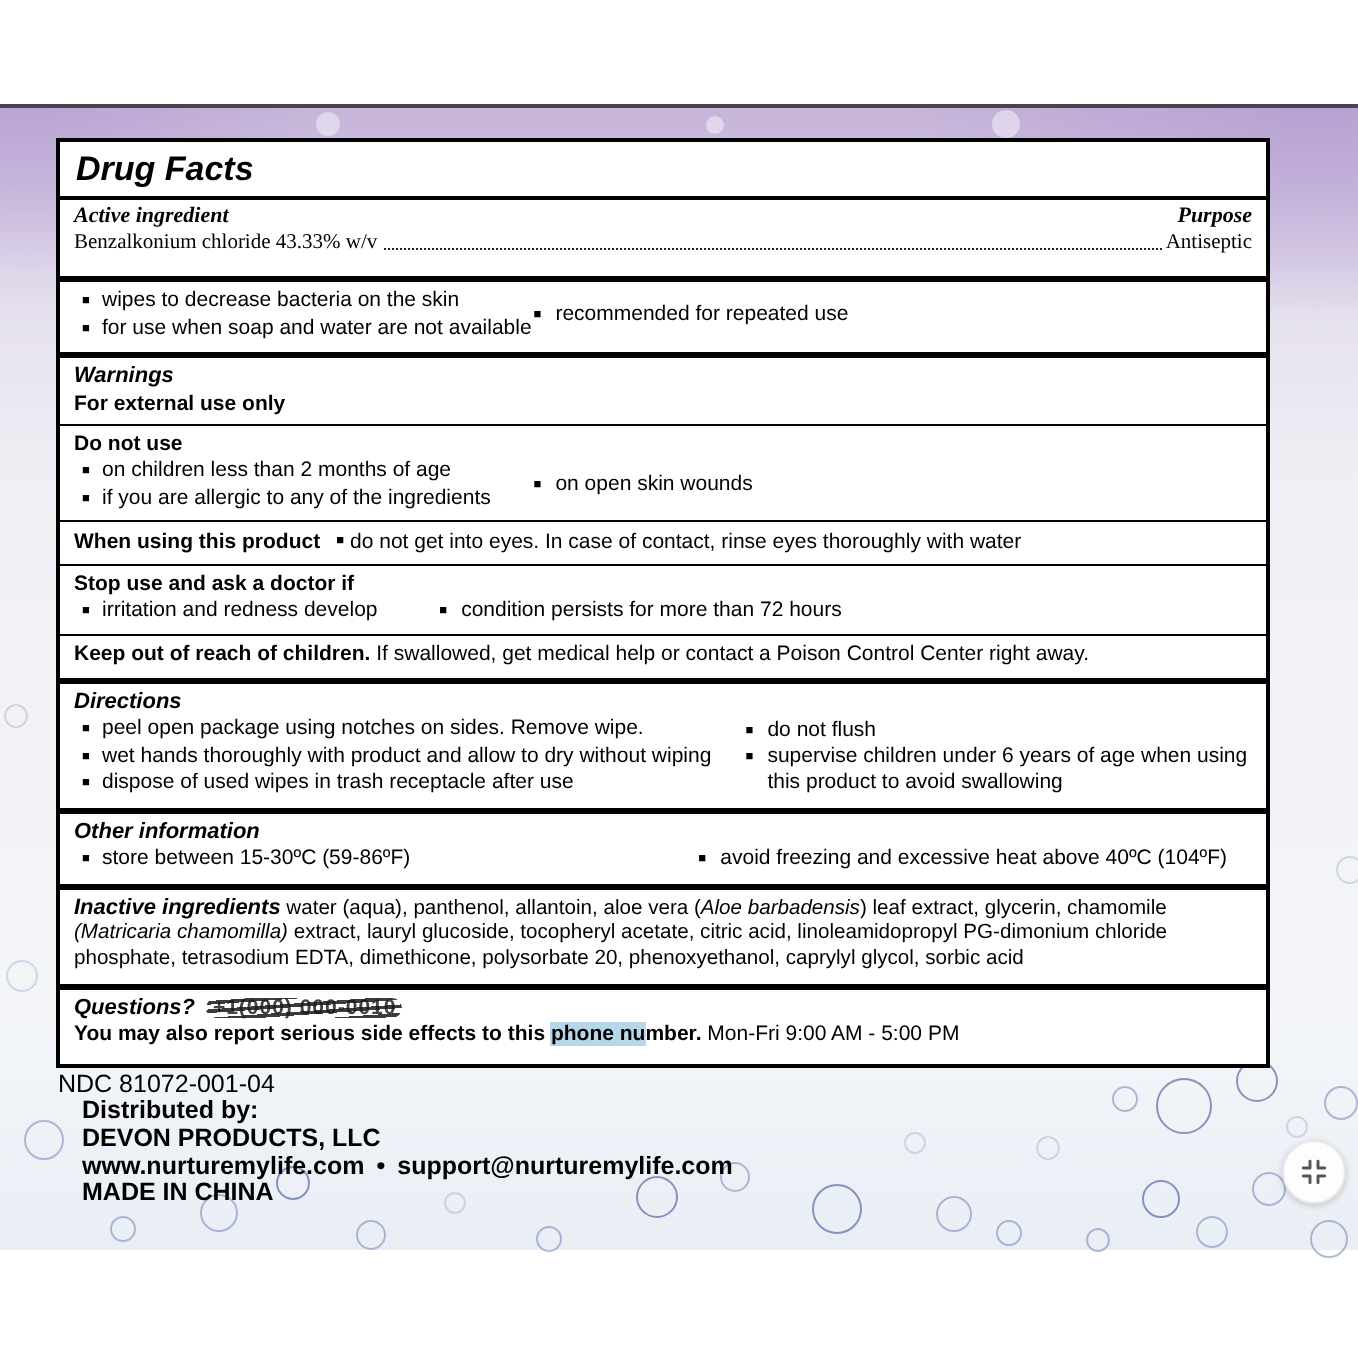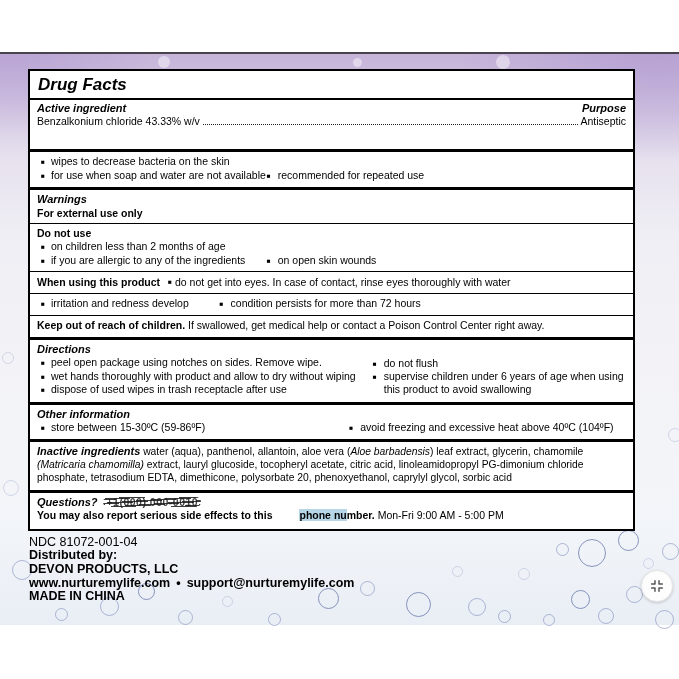--- a/index.html
+++ b/index.html
@@ -30,39 +30,39 @@
   }
   .df-title{font-size:17px;line-height:20px;font-weight:bold;font-style:italic;
     padding:4px 8px 3px 8px;border-bottom:2px solid #000;}
   .sec{padding:3px 7px 5px 7px;}
   .bar{border-top:3px solid #000;}
   .rule{border-top:1px solid #000;}
   .h{font-weight:bold;font-style:italic;font-size:11px;}
   .b{font-weight:bold;}
   .row{display:flex;justify-content:space-between;align-items:flex-end;}
   .ldr{flex:1;border-bottom:1.5px dotted #222;margin:0 2px 3px 3px;min-width:30px;}
-  .cols{display:flex;align-items:flex-end;}
+  .cols{display:flex;align-items:center;}
   .col{box-sizing:border-box;}
   .w39{width:39%;} .w31{width:31%;} .w57{width:57%;} .w53{width:53%;}
   .grow{flex:1;}
   .bi{display:flex;align-items:flex-start;}
   .bi .sq{flex:0 0 14px;width:14px;font-size:6.5px;line-height:12.5px;padding-top:1px;padding-left:4px;box-sizing:border-box;}
   .tight .sq{flex:0 0 11px;width:11px;padding-left:0;}
   .bi .txt{flex:1;}
   .inline-sq{font-size:6.5px;vertical-align:2px;margin:0 3px 0 8px;}
   .redacted{position:relative;display:inline-block;margin-left:6px;font-weight:bold;color:#444;letter-spacing:.5px;}
   .redacted::before{
     content:"";position:absolute;left:-3px;right:-3px;top:1px;bottom:2px;border-radius:7px;
     background:repeating-linear-gradient(-4deg, rgba(25,25,25,0) 0 .8px, rgba(25,25,25,.85) .8px 2.6px, rgba(25,25,25,0) 2.6px 4.2px);
   }
-  .hl{background:#b7d7e9;margin-left:24px;}
+  .hl{background:#b7d7e9;}
   
   .footer-text{position:absolute;left:29px;top:481px;z-index:3;color:#000;}
   .ft-ndc{font-size:12.5px;line-height:14px;font-weight:400;}
-  .ft-line{font-size:12.5px;line-height:13.8px;font-weight:bold;}
+  .ft-line{font-size:12.5px;line-height:13.8px;font-weight:bold;margin-left:12px;}
   .ft-dot{margin:0 6px;}
   
   .expand-btn{
     position:absolute;left:641px;top:516px;width:32px;height:32px;border-radius:50%;
     background:#fdfdfd;border:1px solid #e7e7e7;box-shadow:0 1px 3px rgba(0,0,0,.18);
     display:flex;align-items:center;justify-content:center;z-index:4;cursor:pointer;padding:0;
   }
   .expand-btn svg{display:block;}
 </style>
 </head>
@@ -100,21 +100,21 @@
   <div class="bubble" style="left:626px;top:532px;width:15px;height:15px;"></div>
   <div class="bubble" style="left:655px;top:556px;width:17px;height:17px;"></div>
   <div class="bubble" style="left:662px;top:489px;width:15px;height:15px;"></div>
   <div class="bubble faint" style="left:643px;top:504px;width:9px;height:9px;"></div>
   <div class="bubble faint" style="left:668px;top:374px;width:12px;height:12px;"></div>
 
   <div class="dfbox">
 
     <div class="df-title">Drug Facts</div>
 
-    <div class="sec" style="padding-top:2px;padding-bottom:21px;">
+    <div class="sec" style="padding-top:2px;padding-bottom:10px;font-family:Liberation Serif, serif;">
       <div class="row">
         <span class="h">Active ingredient</span>
         <span class="h">Purpose</span>
       </div>
       <div class="row">
         <span>Benzalkonium chloride 43.33% w/v</span>
         <span class="ldr"></span>
         <span>Antiseptic</span>
       </div>
     </div>
@@ -170,20 +170,21 @@
               </div>
           </div>
         </div>
       </div>
       <div class="rule"></div>
       <div class="sec" style="padding-bottom:4px;">
         <span class="b">When using this product</span><span class="inline-sq">■</span><span>do not get into eyes. In case of contact, rinse eyes thoroughly with water</span>
       </div>
       <div class="rule"></div>
       <div class="sec" style="padding-bottom:4px;">
+        <div class="b">Stop use and ask a doctor if</div>
         <div class="cols">
           <div class="col w31">
             <div class="bi">
                 <span class="sq">■</span>
                 <span class="txt">irritation and redness develop</span>
               </div>
           </div>
           <div class="col grow tight">
             <div class="bi">
                 <span class="sq">■</span>

